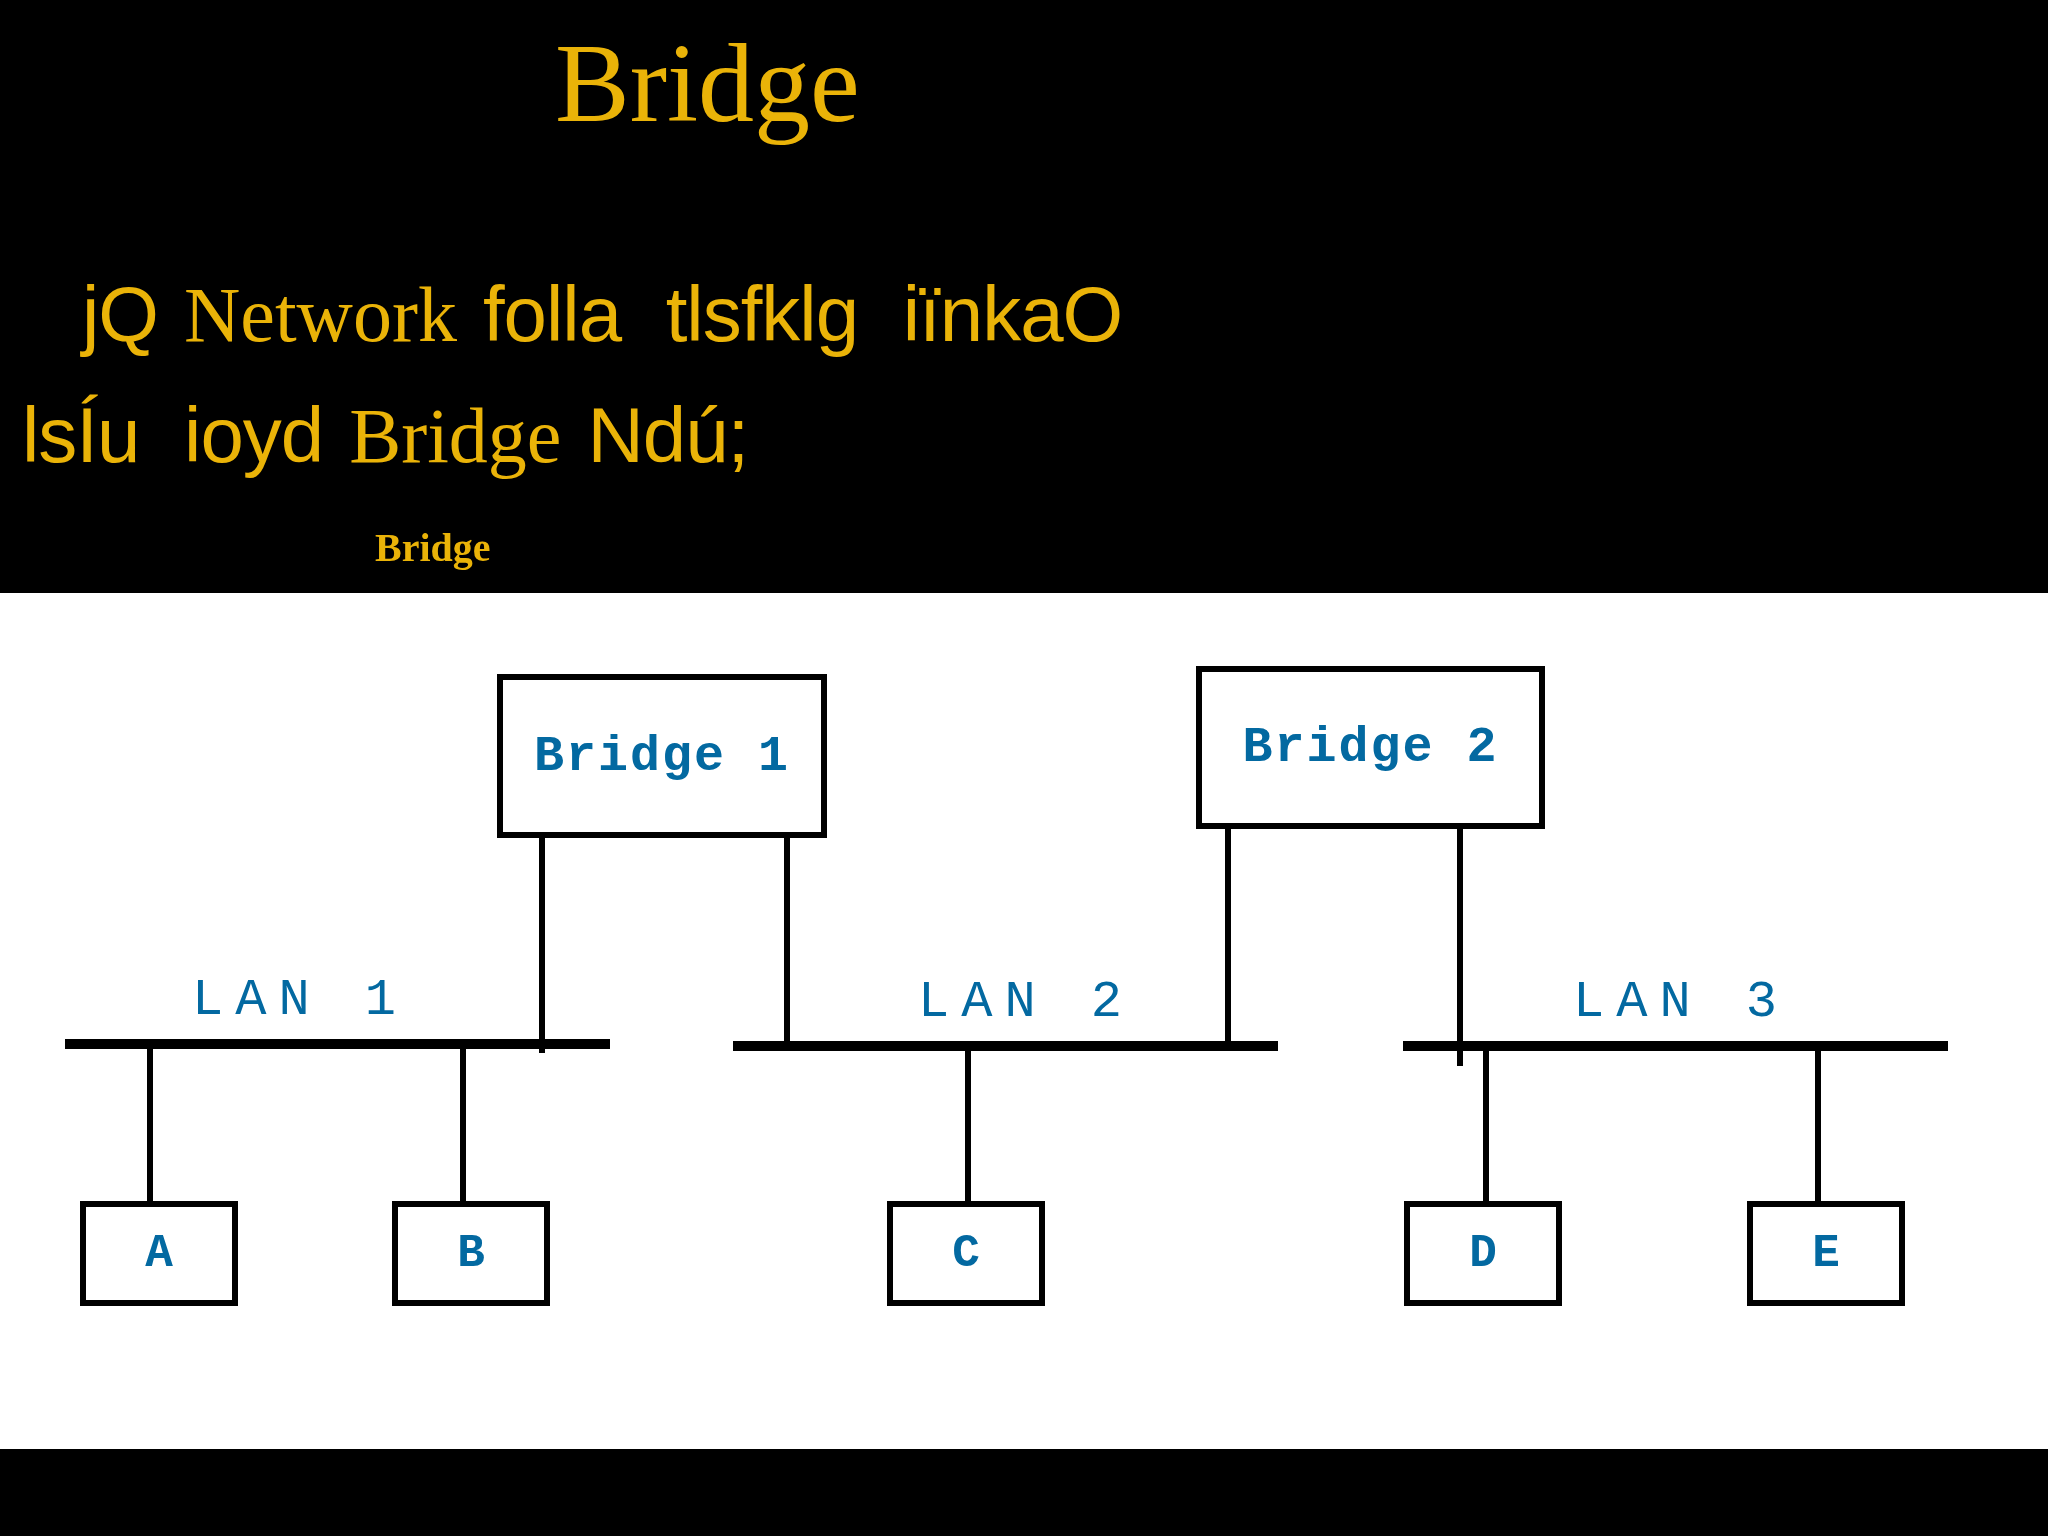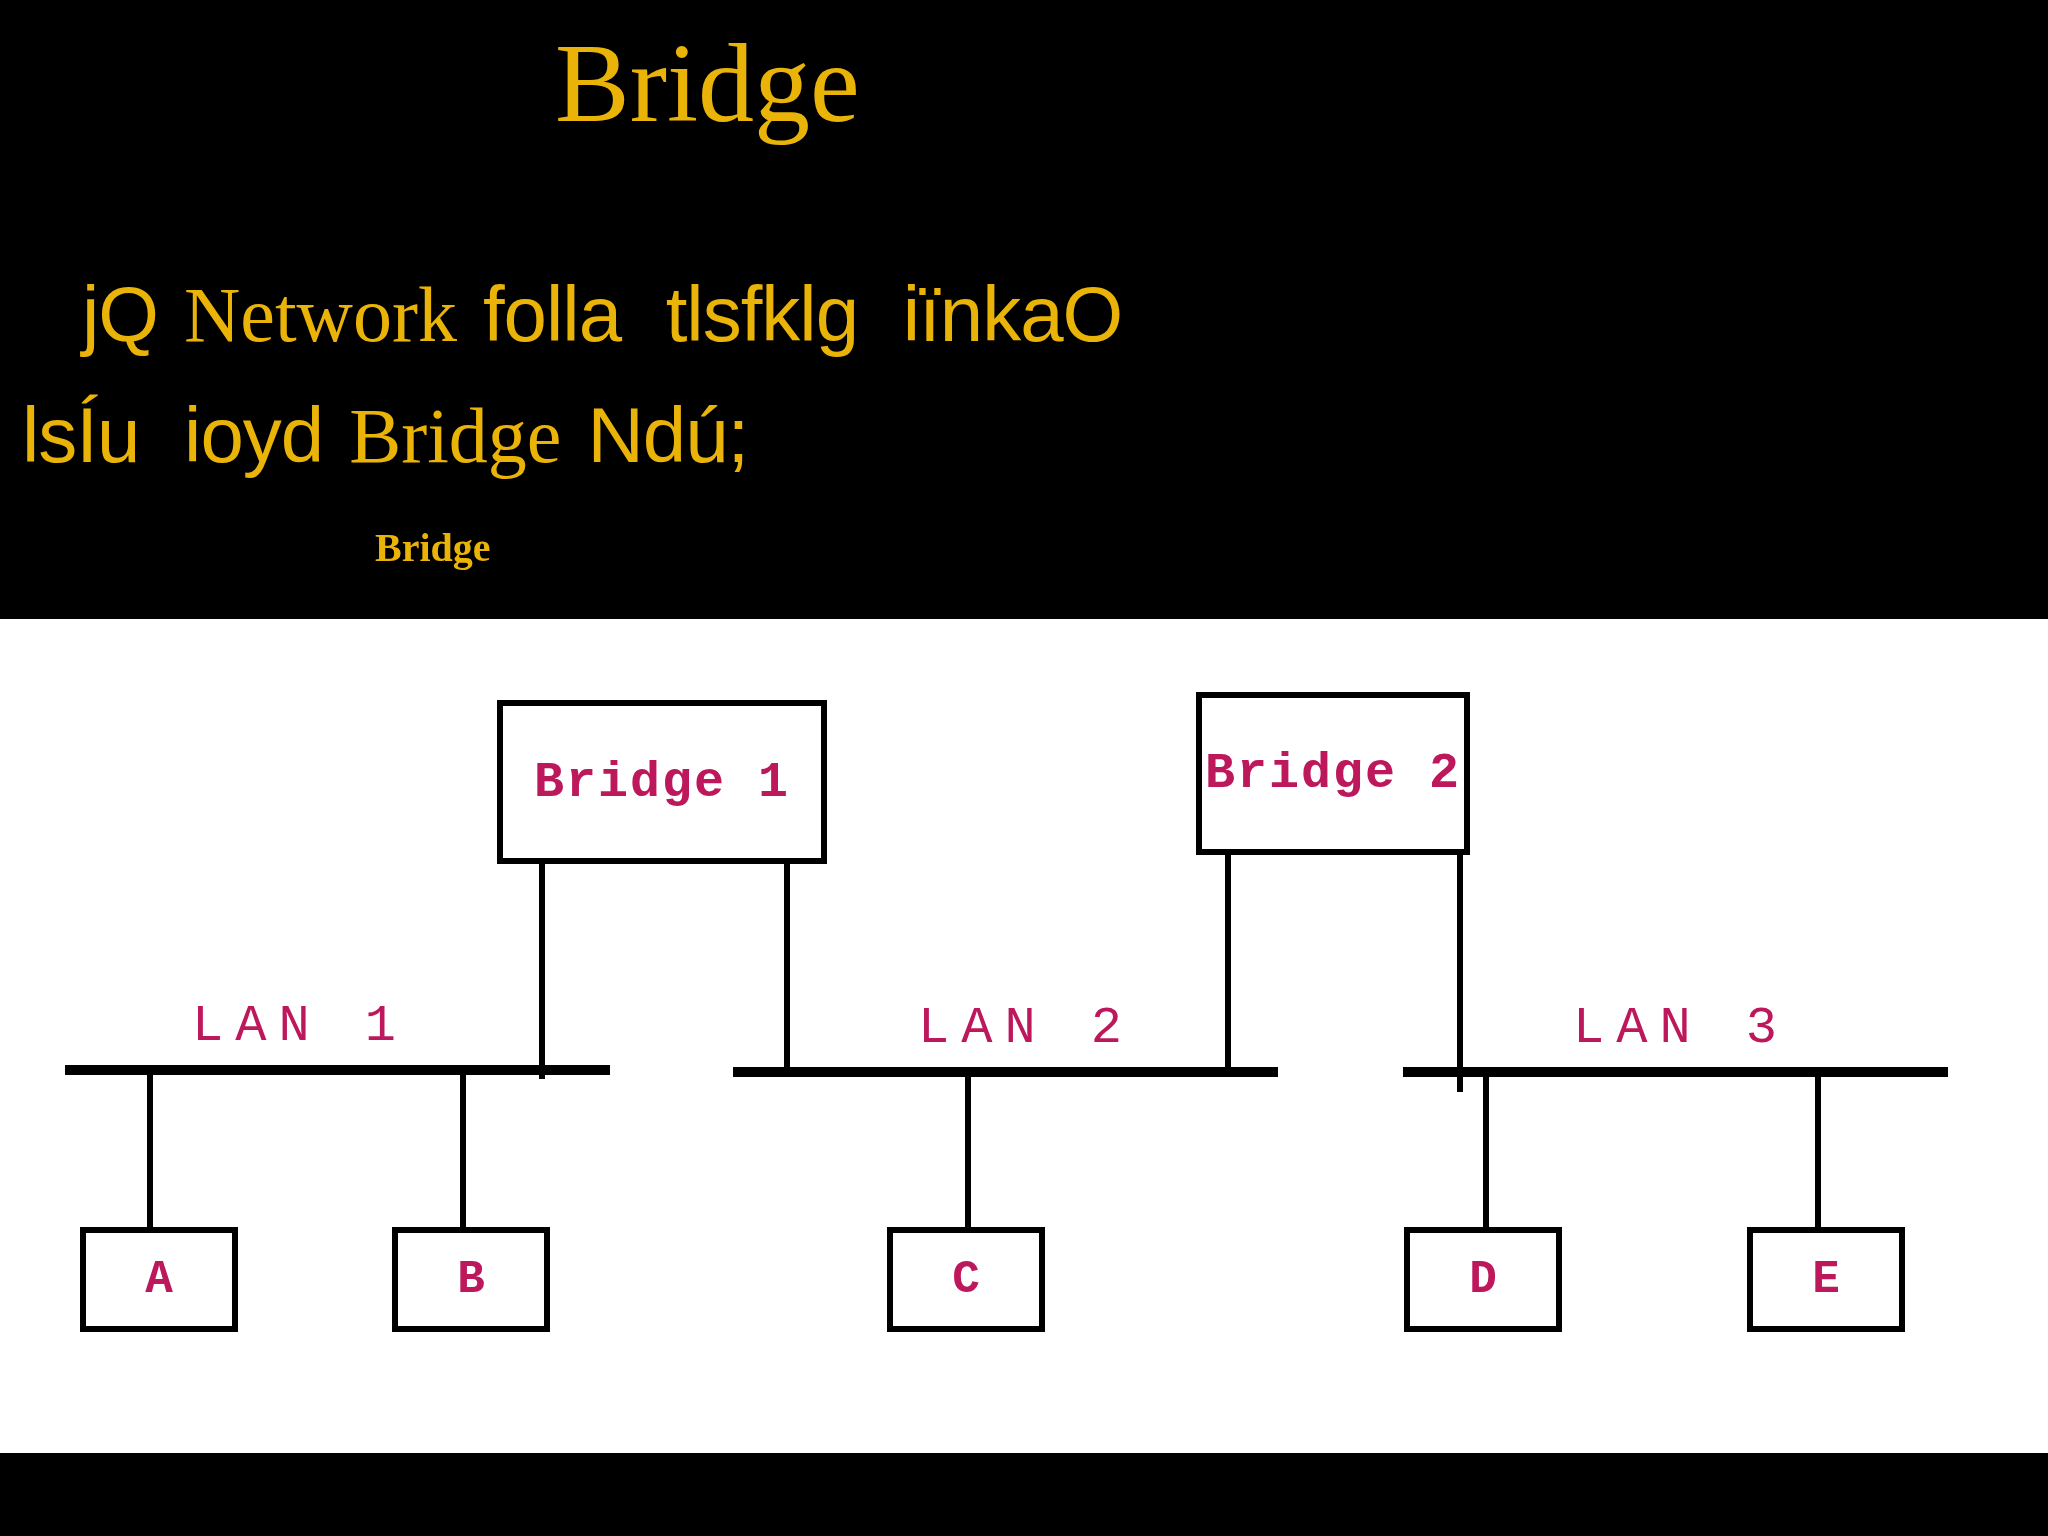--- a/index.html
+++ b/index.html
@@ -51,40 +51,40 @@
     left: 375px; top: 528px;
     font-family: "Liberation Serif", serif;
     font-weight: bold;
     font-size: 40px;
     line-height: 1.0;
   }
 
   
   #canvas {
     position: absolute;
-    left: 0; top: 619px;
+    left: 0; top: 593px;
     width: 2048px; height: 856px;
     background: #ffffff;
-    color: #be185d;
+    color: #0369a1;
     font-family: "Liberation Mono", monospace;
   }
   .bridge-box {
     position: absolute;
     box-sizing: border-box;
     border: 6px solid #000000;
     background: #ffffff;
     display: flex;
     align-items: center;
     justify-content: center;
     font-size: 50px;
     letter-spacing: 2px;
     font-weight: bold;
   }
   #bridge1-box { left: 497px; top: 81px; width: 330px; height: 164px; }
-  #bridge2-box { left: 1196px; top: 73px; width: 274px; height: 163px; }
+  #bridge2-box { left: 1196px; top: 73px; width: 349px; height: 163px; }
 
   .vline { position: absolute; width: 6px; background: #000000; }
   #bridge1-left-link  { left: 539px;  top: 245px; height: 215px; }
   #bridge1-right-link { left: 784px;  top: 245px; height: 203px; }
   #bridge2-left-link  { left: 1225px; top: 236px; height: 214px; }
   #bridge2-right-link { left: 1457px; top: 236px; height: 237px; }
 
   .lan-line { position: absolute; height: 10px; background: #000000; }
   #lan1-line { left: 65px;   top: 446px; width: 545px; }
   #lan2-line { left: 733px;  top: 448px; width: 545px; }

